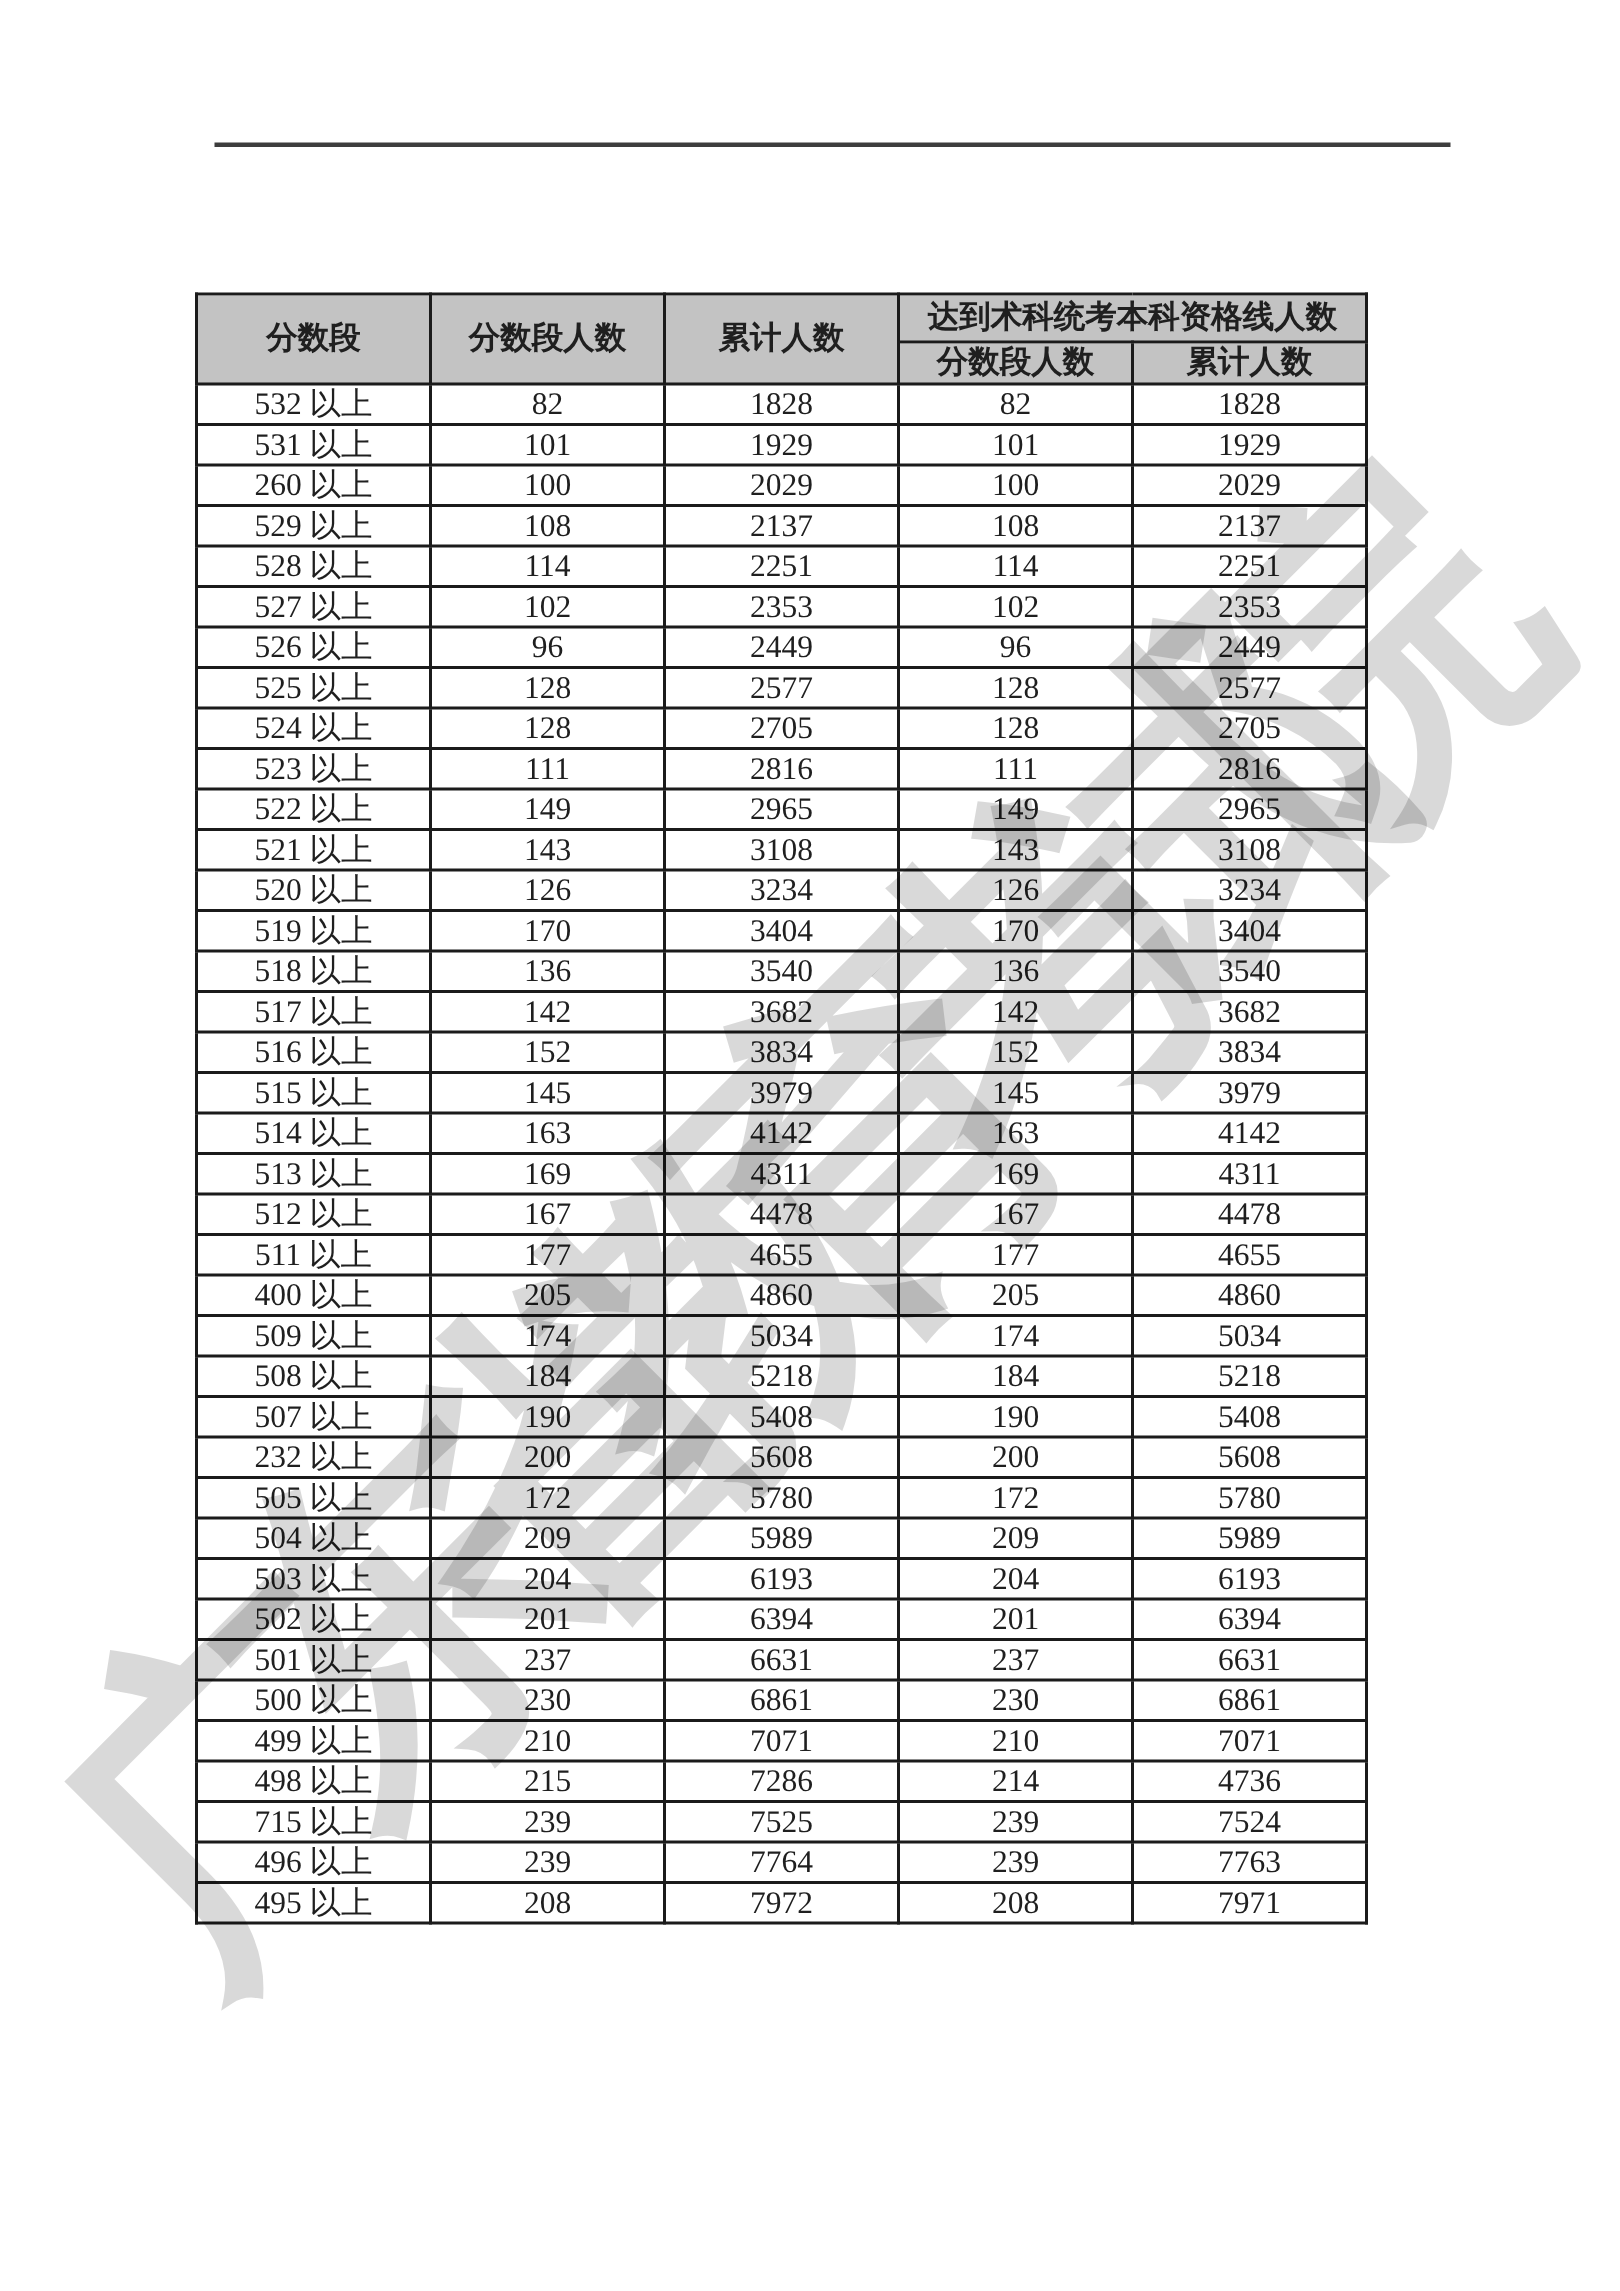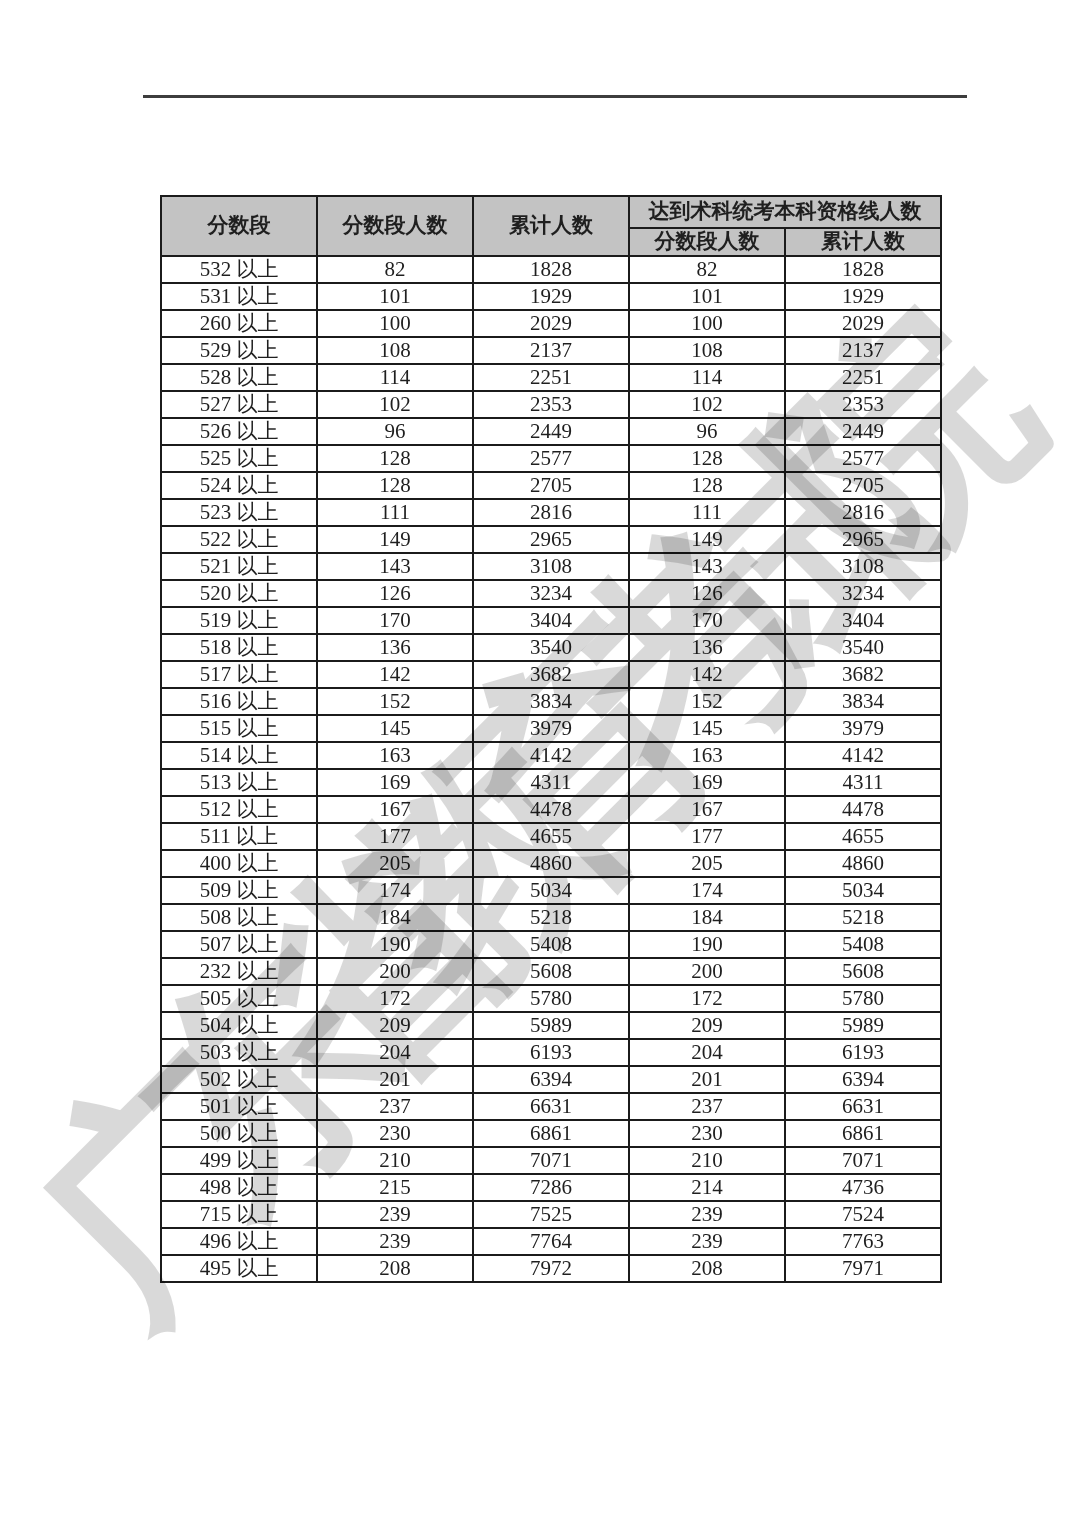--- a/index.html
+++ b/index.html
@@ -36,21 +36,21 @@
     font-weight:700;
     white-space:nowrap;
     color:var(--watermark);
     z-index:5;
     pointer-events:none;
     font-family:"Liberation Serif","DejaVu Serif",serif;
     line-height:1;
   }
   table.score-table{
     position:absolute;
-    left:160px;top:195px;
+    left:130px;top:195px;
     width:782px;
     border-collapse:collapse;
     table-layout:fixed;
     z-index:1;
   }
   .score-table th,.score-table td{
     border:2px solid var(--border);
     text-align:center;
     vertical-align:middle;
     overflow:hidden;

